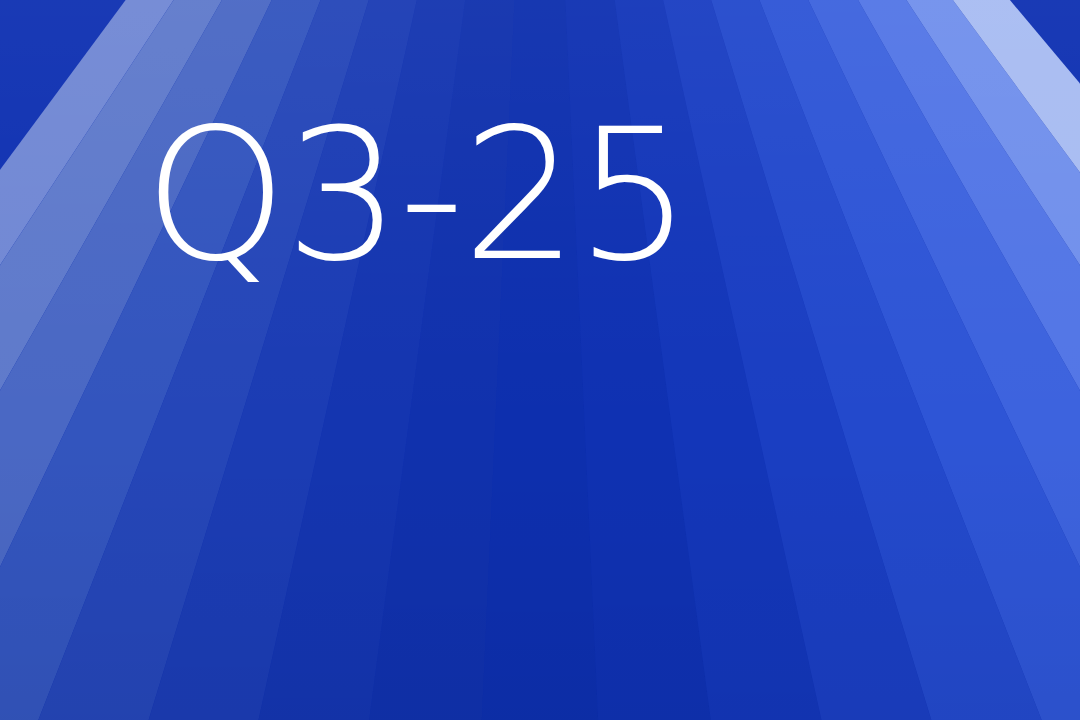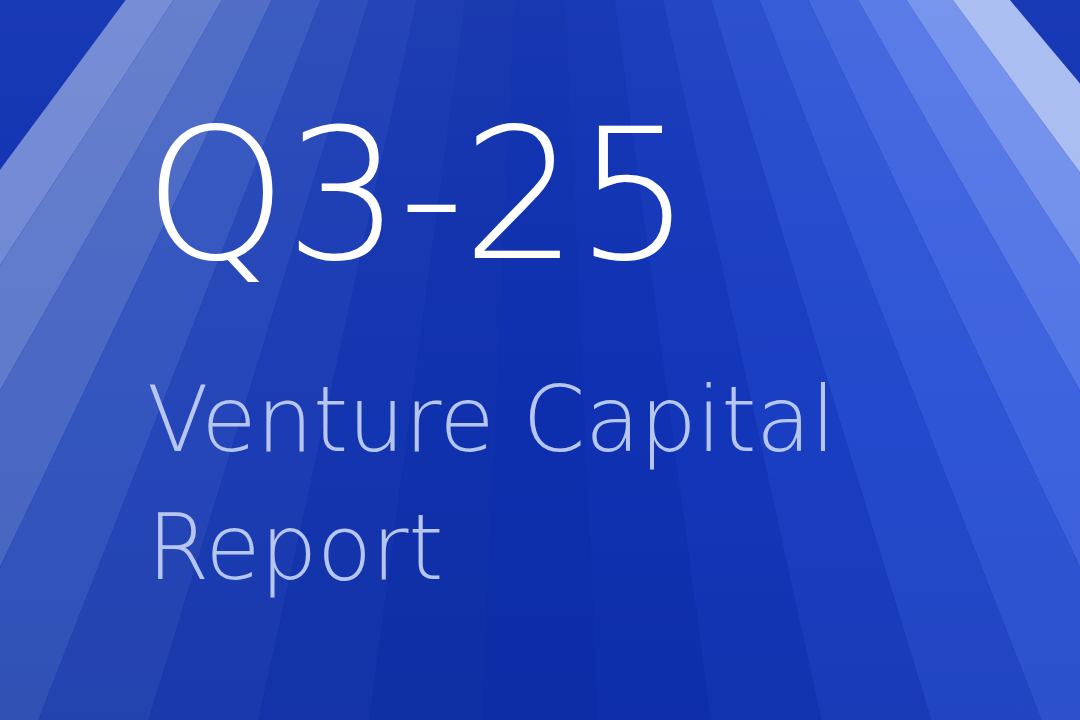--- a/index.html
+++ b/index.html
@@ -107,19 +107,15 @@
       <polygon points="540,-560 2182.689670477651,1950.2929403768849 2320.2566598111043,1854.6813920677423" fill="#7190EC" shape-rendering="geometricPrecision"></polygon>
       <polygon points="540,-560 2320.2566598111043,1854.6813920677423 2468.362829059618,1738.1333293569342" fill="#A8BCF2" shape-rendering="geometricPrecision"></polygon>
     </svg>
 
   <div id="wash"></div>
 
   <div id="content">
 
     <h1 id="title">Q3-25</h1>
 
-    <div id="subtitle">
-      <span class="sub-line">Venture Capital</span>
-      <span class="sub-line">Report</span>
-    </div>
 
   </div>
 </div>
 
 </body></html>

